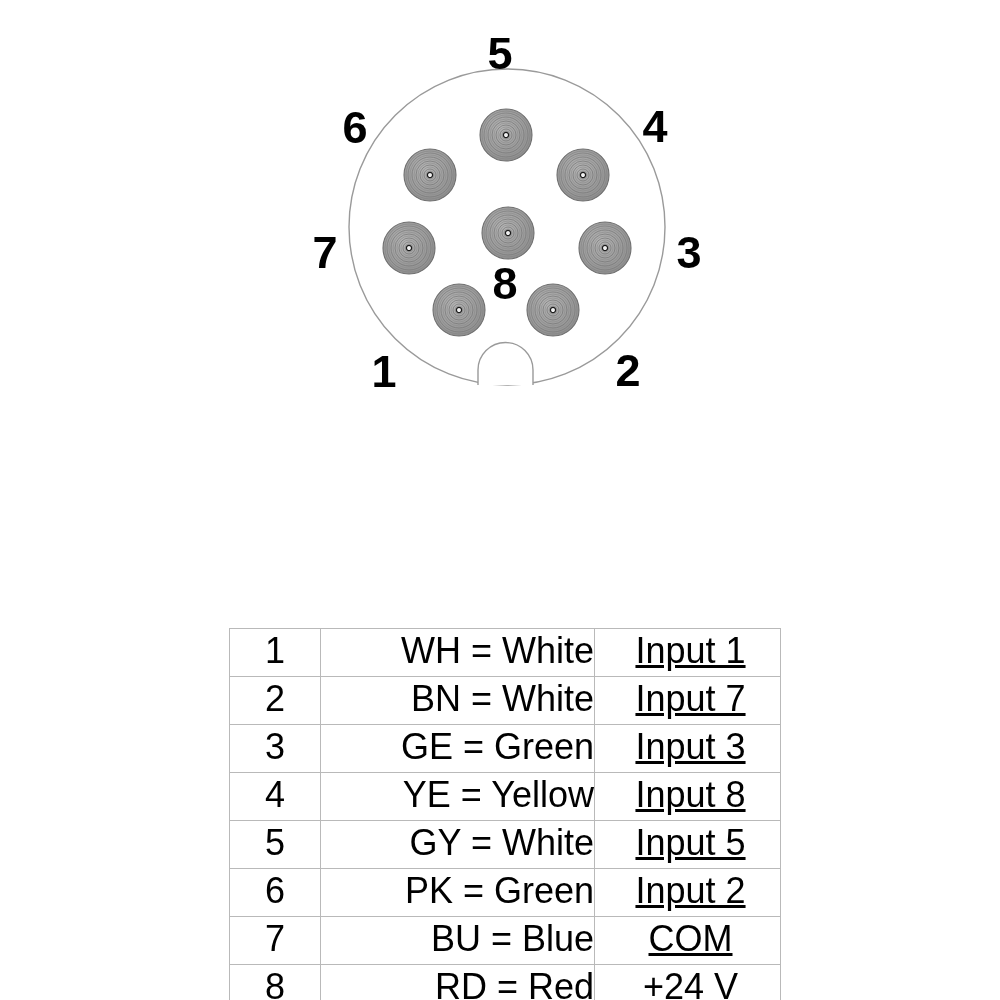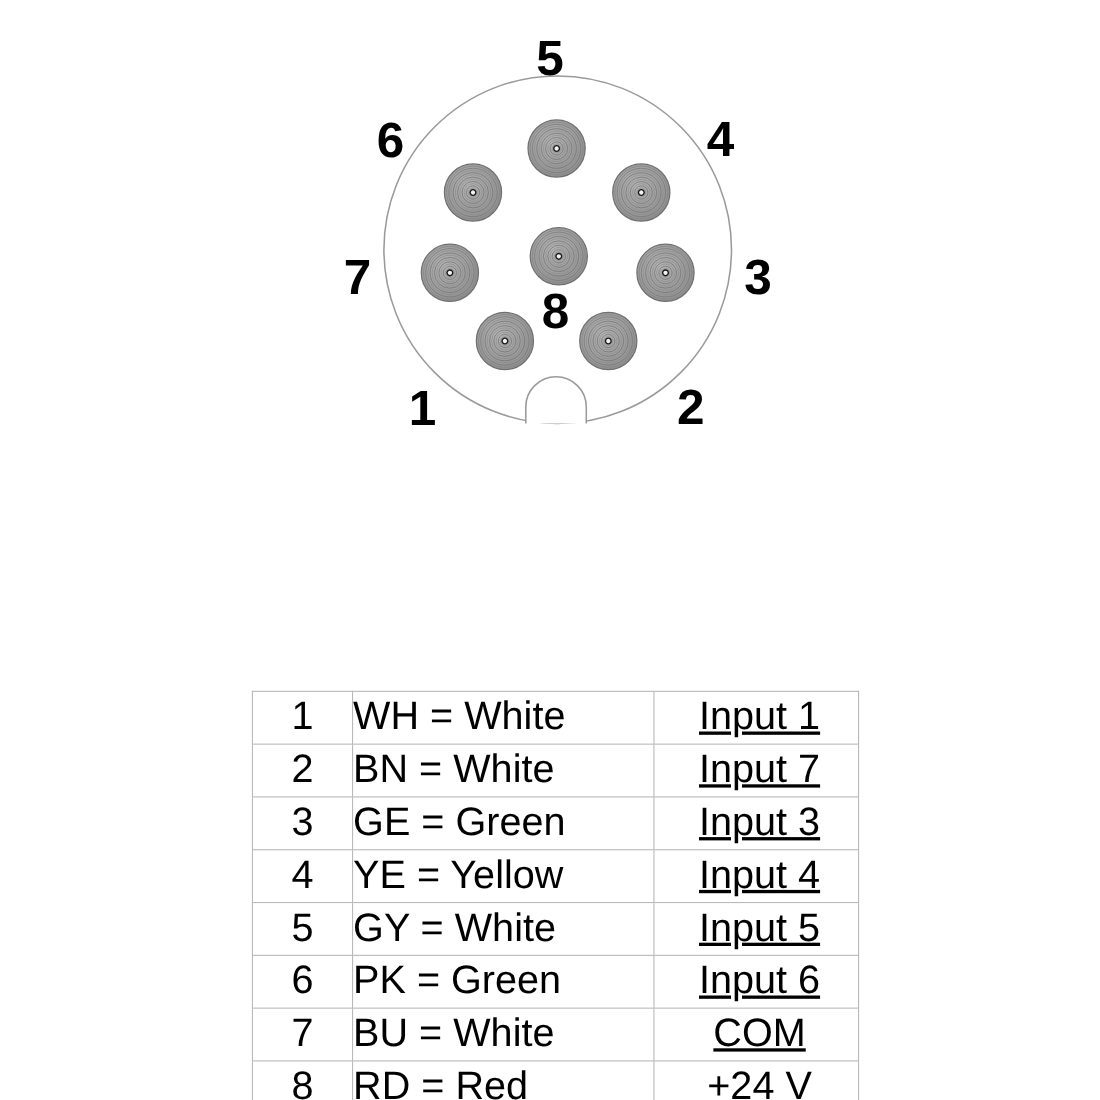--- a/index.html
+++ b/index.html
@@ -63,21 +63,21 @@
     vertical-align: middle;
     white-space: nowrap;
     overflow: hidden;
   }
   #pinout-table td.col-pin {
     width: 90px;
     text-align: center;
   }
   #pinout-table td.col-wire {
     width: 273px;
-    text-align: left;
+    text-align: right;
     margin-top: 22px;
   }
   #pinout-table td.col-func {
     width: 179px;
     text-align: center;
     padding-left: 6px;
     text-decoration: underline;
   }
 </style>
 </head>
@@ -163,35 +163,35 @@
       <td class="col-func">Input 7</td>
     </tr>
     <tr>
       <td class="col-pin">3</td>
       <td class="col-wire">GE = Green</td>
       <td class="col-func">Input 3</td>
     </tr>
     <tr>
       <td class="col-pin">4</td>
       <td class="col-wire">YE = Yellow</td>
-      <td class="col-func">Input 4</td>
+      <td class="col-func">Input 8</td>
     </tr>
     <tr>
       <td class="col-pin">5</td>
       <td class="col-wire">GY = White</td>
       <td class="col-func">Input 5</td>
     </tr>
     <tr>
       <td class="col-pin">6</td>
       <td class="col-wire">PK = Green</td>
-      <td class="col-func">Input 6</td>
+      <td class="col-func">Input 2</td>
     </tr>
     <tr>
       <td class="col-pin">7</td>
-      <td class="col-wire">BU = White</td>
+      <td class="col-wire">BU = Blue</td>
       <td class="col-func">COM</td>
     </tr>
     <tr>
       <td class="col-pin">8</td>
       <td class="col-wire">RD = Red</td>
       <td class="col-func">+24 V</td>
     </tr>
   </tbody>
 </table>
 

